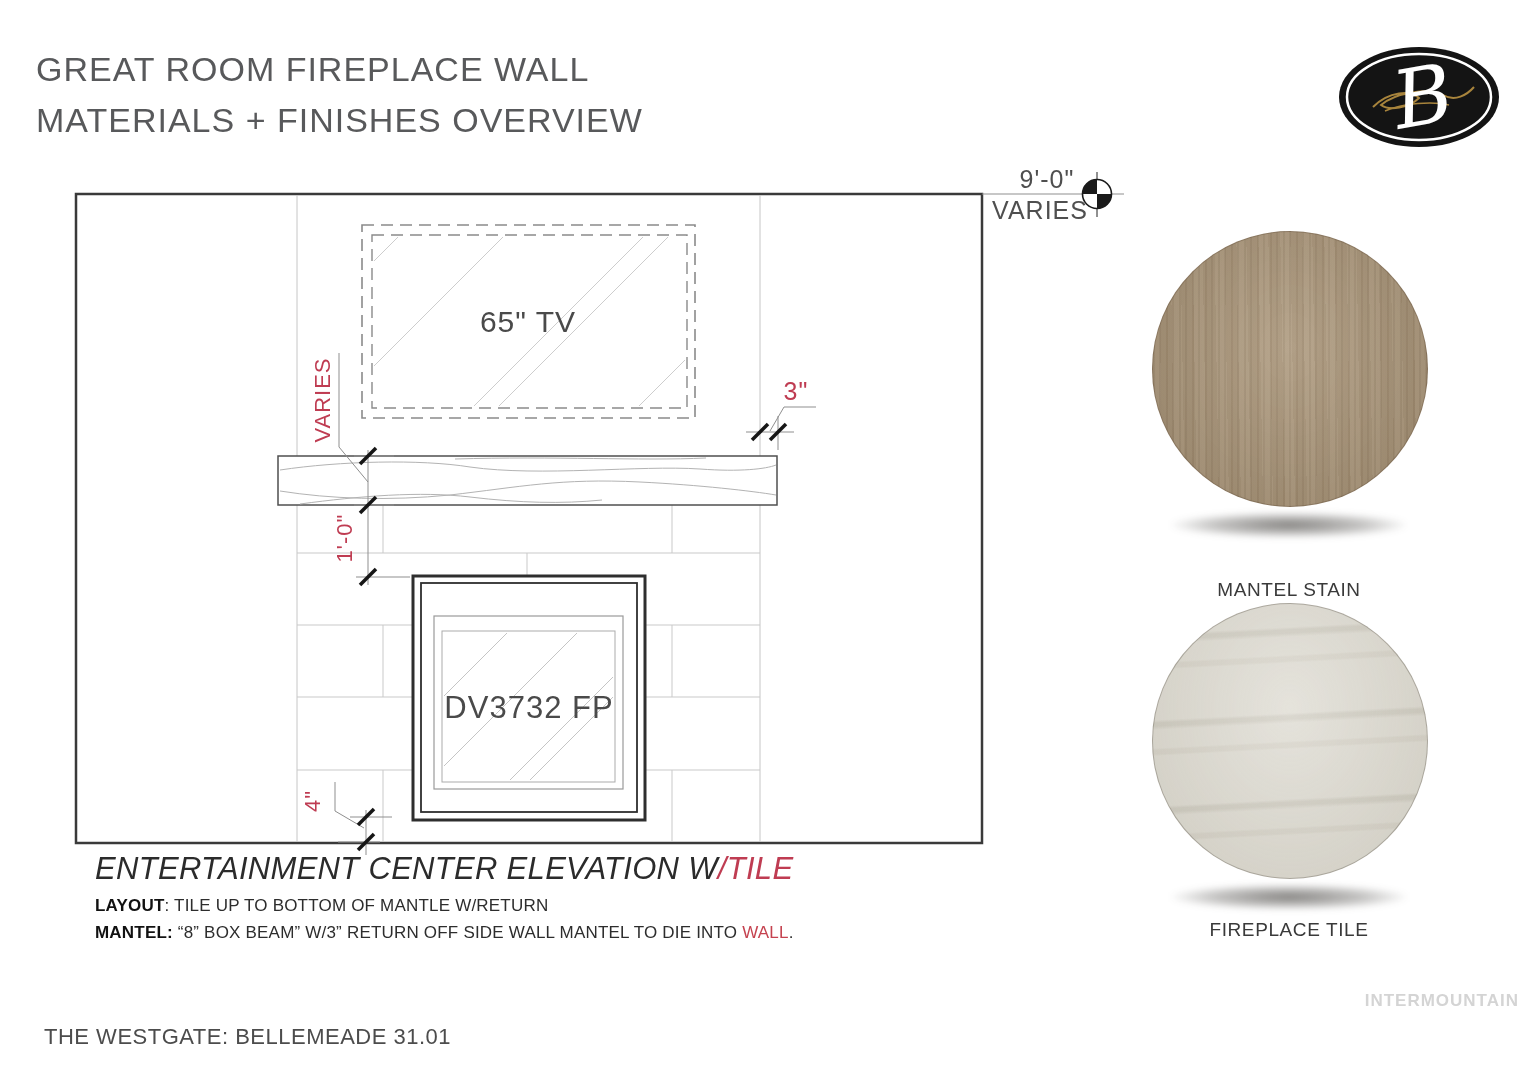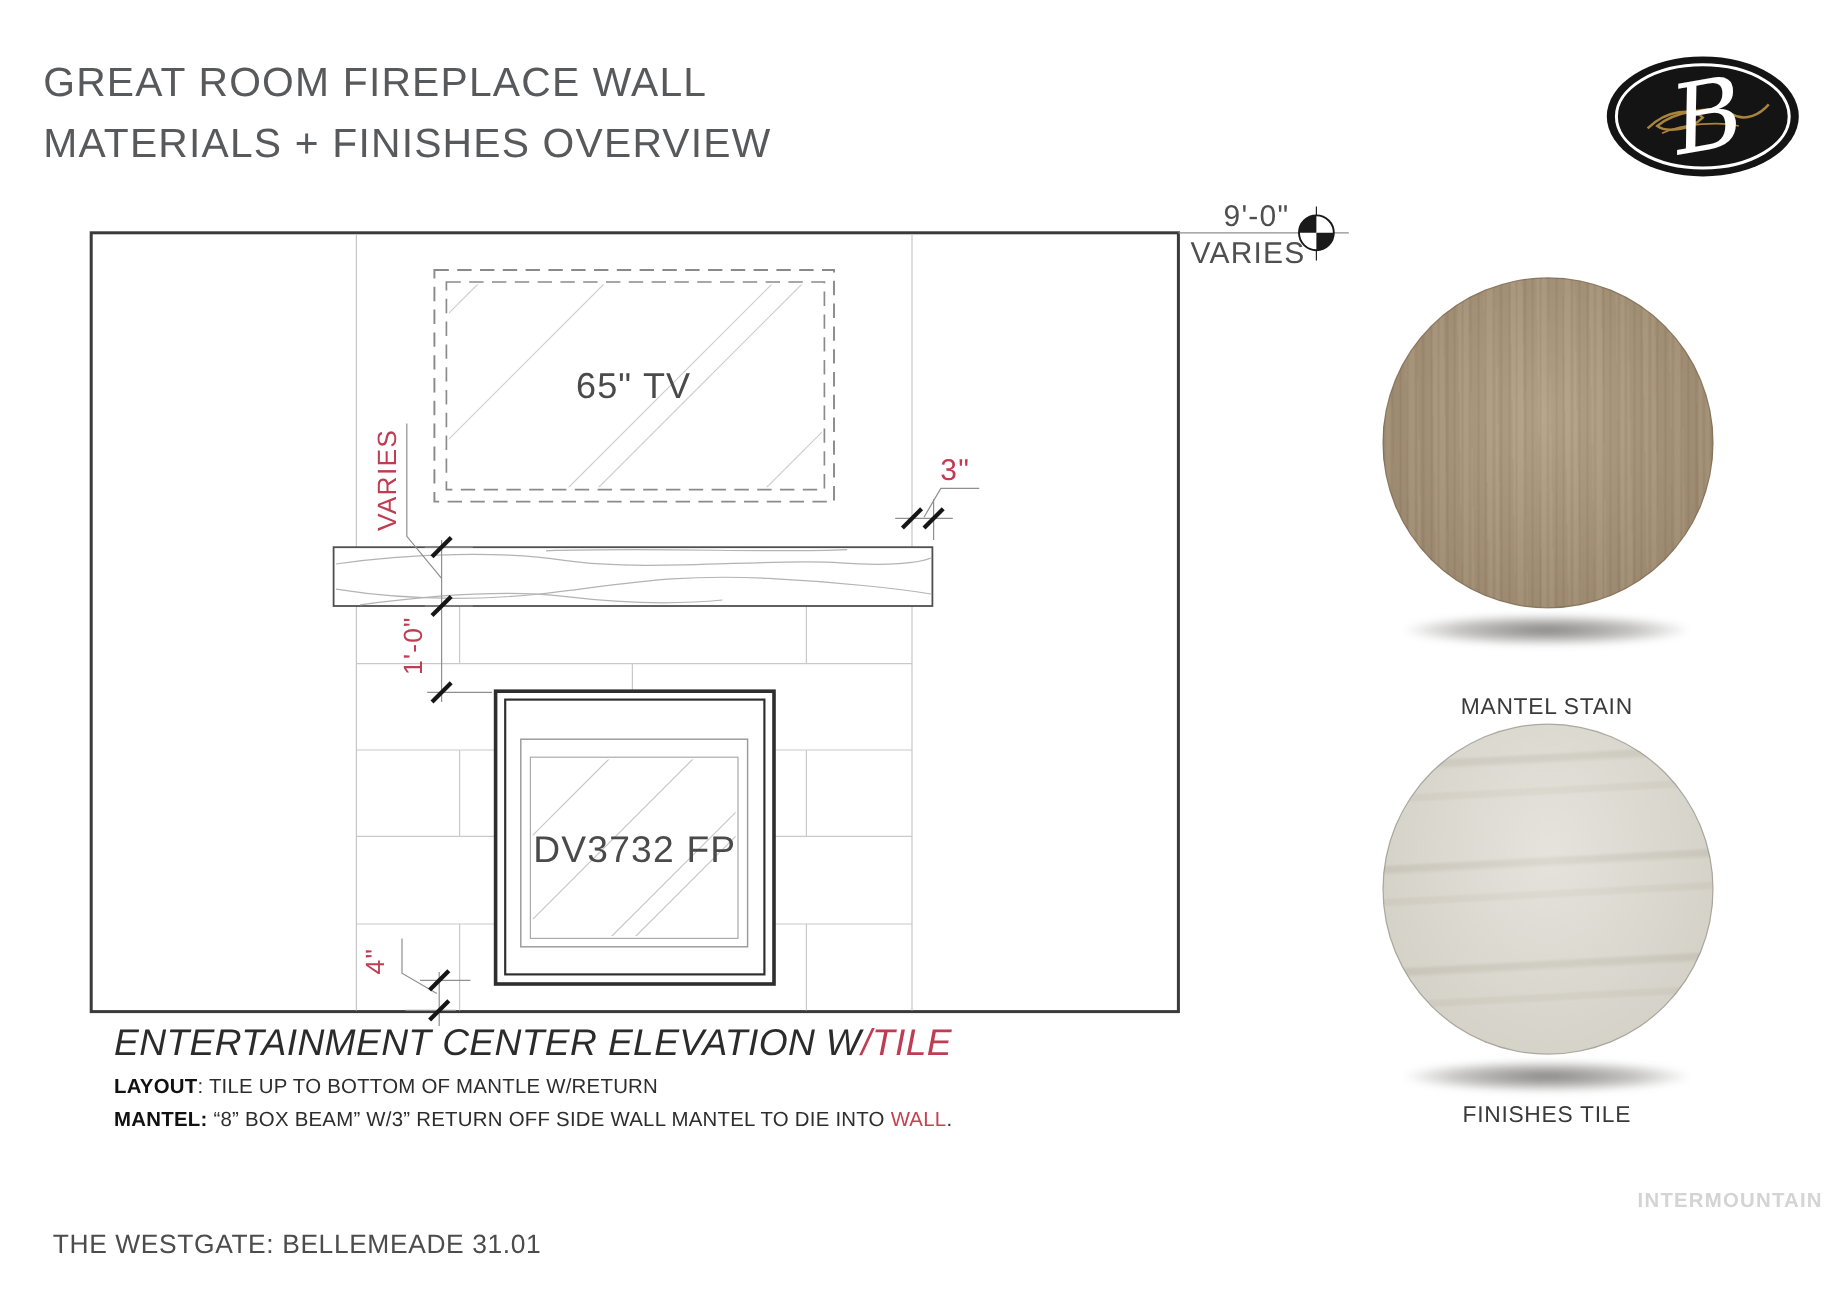--- a/index.html
+++ b/index.html
@@ -184,18 +184,18 @@
     <div class="note-line"><b>LAYOUT</b><span>: TILE UP TO BOTTOM OF MANTLE W/RETURN</span></div>
     <div class="note-line"><b>MANTEL:</b><span> “8” BOX BEAM” W/3” RETURN OFF SIDE WALL MANTEL TO DIE INTO </span><span class="accent">WALL</span><span>.</span></div>
   </div>
 
   <div class="swatch swatch-wood"></div>
   <div class="swatch-shadow shadow-1"></div>
   <div class="swatch-label label-1">MANTEL STAIN</div>
 
   <div class="swatch swatch-tile"></div>
   <div class="swatch-shadow shadow-2"></div>
-  <div class="swatch-label label-2">FINISHES TILE</div>
+  <div class="swatch-label label-2">FIREPLACE TILE</div>
 
   <div class="footer-project">THE WESTGATE: BELLEMEADE 31.01</div>
   <div class="watermark">INTERMOUNTAIN</div>
 
 </div>
 
 </body></html>

